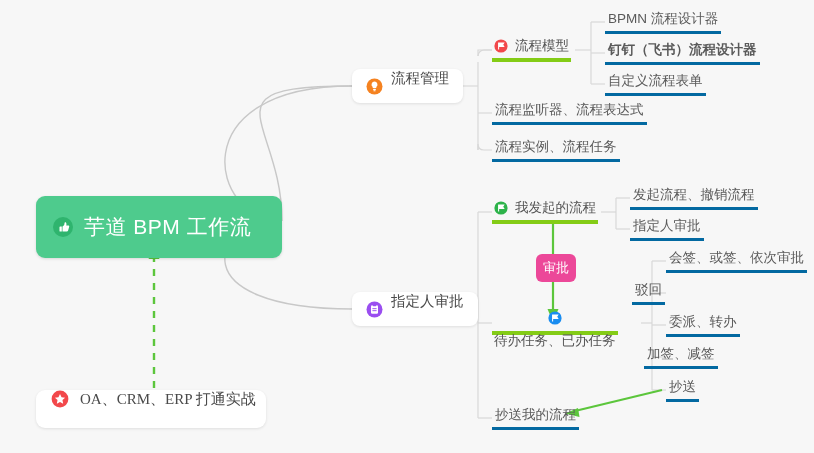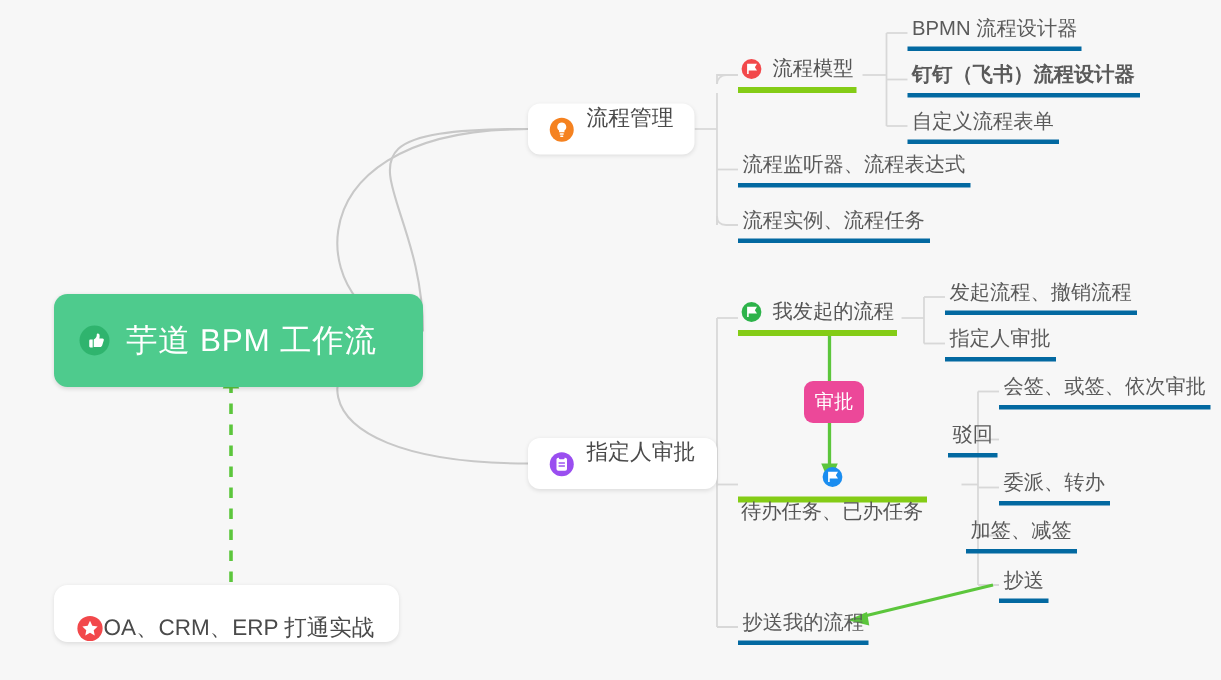--- a/index.html
+++ b/index.html
@@ -45,22 +45,23 @@
     padding:0 3px 4px 3px;height:24px;box-sizing:border-box;
     display:flex;align-items:center;
   }
   .leaf-label{color:#5a5a5a;font-size:13.5px;white-space:nowrap;}
 
   
   .callout-card{
     position:absolute;left:36px;top:390px;width:230px;height:38px;
     background:#ffffff;border-radius:9px;
     box-shadow:0 1px 3px rgba(0,0,0,.10);
-    display:flex;align-items:flex-end;gap:0;padding:0 15px;
+    display:flex;align-items:flex-start;gap:11px;padding:0 15px;
     box-sizing:border-box;
+    font-family:Liberation Serif, serif;
   }
   .callout-label{color:#4a4a4a;font-size:15px;white-space:nowrap;}
 
   
   .badge{
     position:absolute;left:536px;top:254px;width:40px;height:28px;
     background:#ec4899;border-radius:6px;
     display:flex;align-items:center;justify-content:center;
   }
   .badge-label{color:#ffffff;font-size:13px;white-space:nowrap;}

